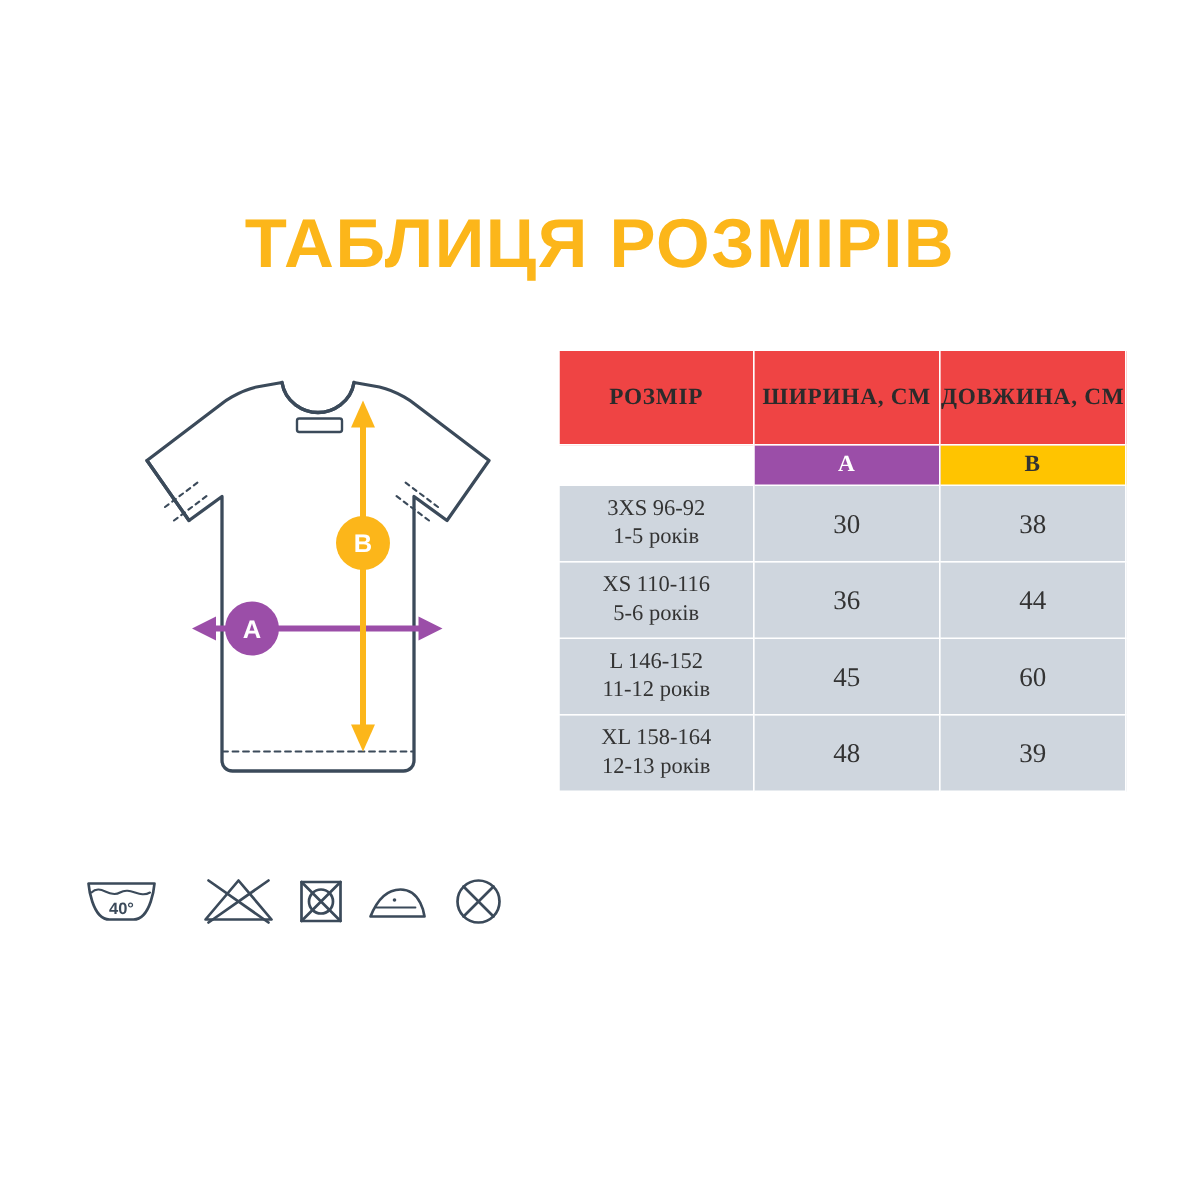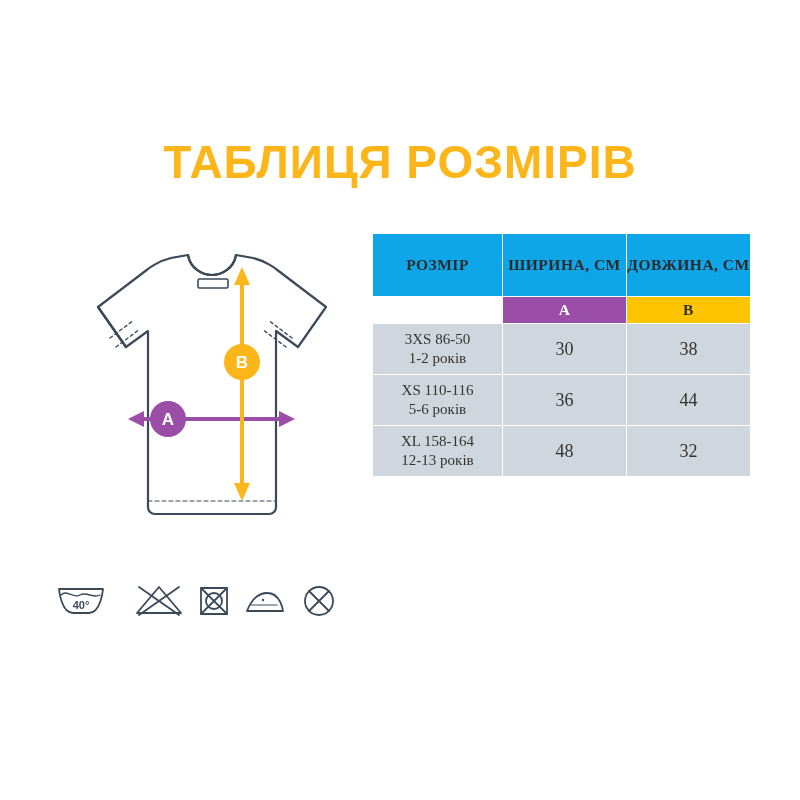--- a/index.html
+++ b/index.html
@@ -64,21 +64,21 @@
   #size-table col.c3 { width: 124px; }
   #size-table td, #size-table th {
     border: 1px solid #ffffff;
     text-align: center;
     vertical-align: middle;
     font-size: 18px;
     color: #333333;
     padding: 0;
   }
   #size-table thead th {
-    background: #0ea5e9;
+    background: #ef4444;
     height: 62px;
     font-weight: bold;
     font-size: 15.5px;
     letter-spacing: 0.5px;
     color: #2b2b2b;
   }
   .hdr-blank {
     background: #ffffff !important;
     height: 26px !important;
     border-left: 1px solid #ffffff;
@@ -216,38 +216,46 @@
       </tr>
       <tr>
         <th class="hdr-blank"></th>
         <th class="hdr-a">A</th>
         <th class="hdr-b">B</th>
       </tr>
     </thead>
     <tbody>
       <tr>
         <td class="size-cell">
-          <span class="sz-line">3XS 86-50</span>
-          <span class="sz-line">1-2 років</span>
+          <span class="sz-line">3XS 96-92</span>
+          <span class="sz-line">1-5 років</span>
         </td>
         <td>30</td>
         <td>38</td>
       </tr>
       <tr>
         <td class="size-cell">
           <span class="sz-line">XS 110-116</span>
           <span class="sz-line">5-6 років</span>
         </td>
         <td>36</td>
         <td>44</td>
       </tr>
       <tr>
         <td class="size-cell">
+          <span class="sz-line">L 146-152</span>
+          <span class="sz-line">11-12 років</span>
+        </td>
+        <td>45</td>
+        <td>60</td>
+      </tr>
+      <tr>
+        <td class="size-cell">
           <span class="sz-line">XL 158-164</span>
           <span class="sz-line">12-13 років</span>
         </td>
         <td>48</td>
-        <td>32</td>
+        <td>39</td>
       </tr>
     </tbody>
   </table>
 
 </div>
 
 </body></html>

